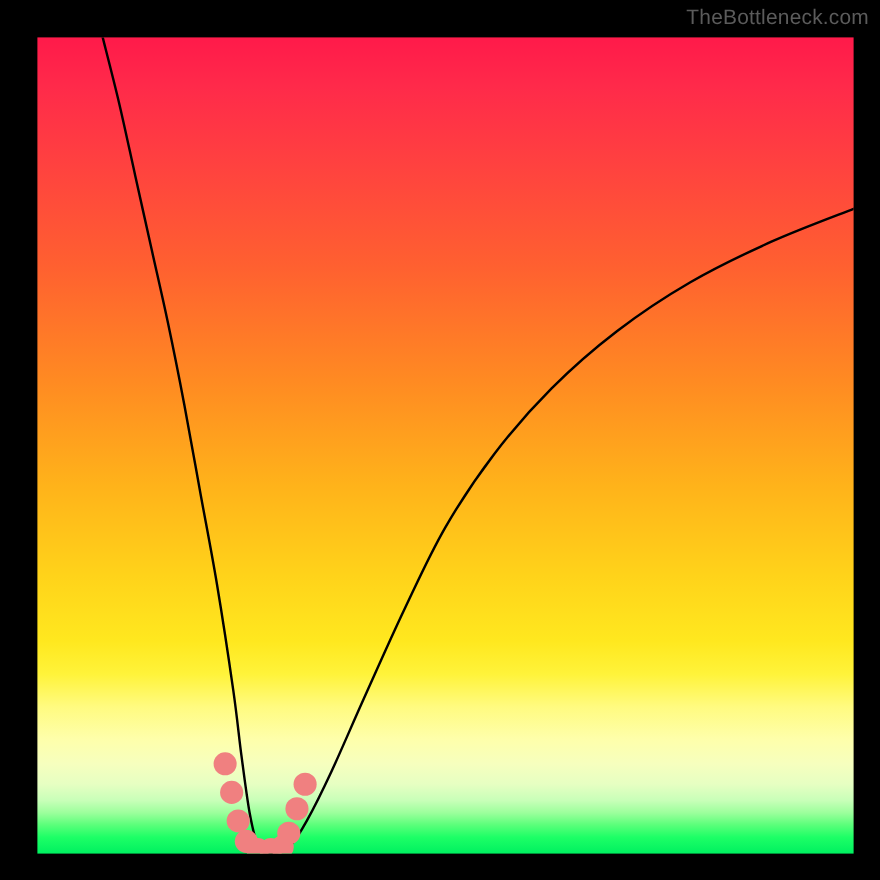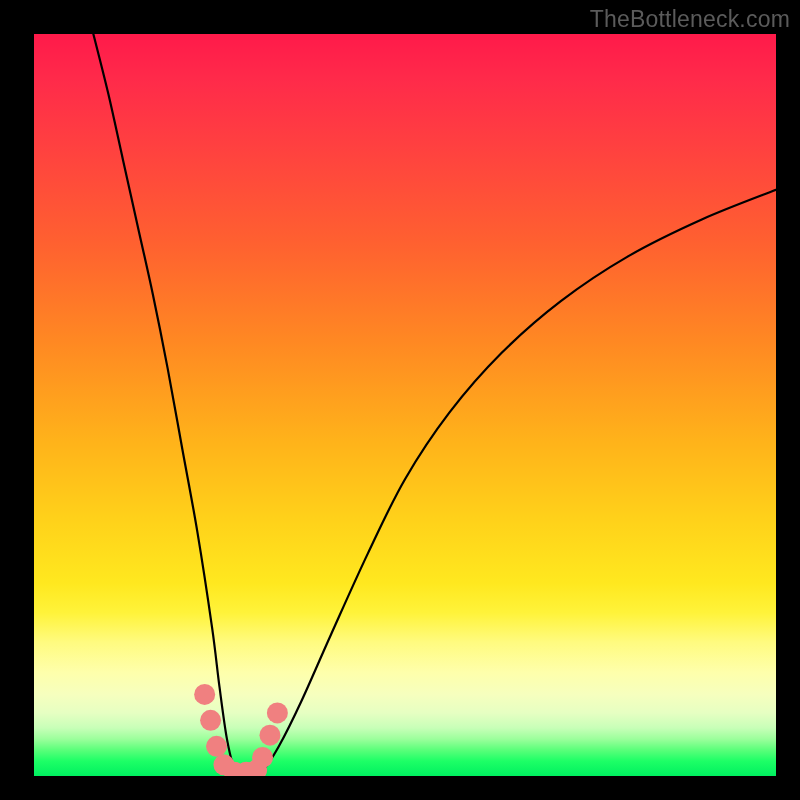--- a/index.html
+++ b/index.html
@@ -46,21 +46,21 @@
         #5aff7a 96.5%,
         #1dff66 98%,
         #00f060 100%
       );
   }
   .watermark {
     position: absolute;
     top: 6px;
     right: 10px;
     color: #5b5b5b;
-    font-size: 23px;
+    font-size: 19px;
     letter-spacing: 0.2px;
     font-weight: 500;
   }
   svg.curve {
     position: absolute;
     left: 0;
     top: 0;
     width: 742px;
     height: 742px;
   }

